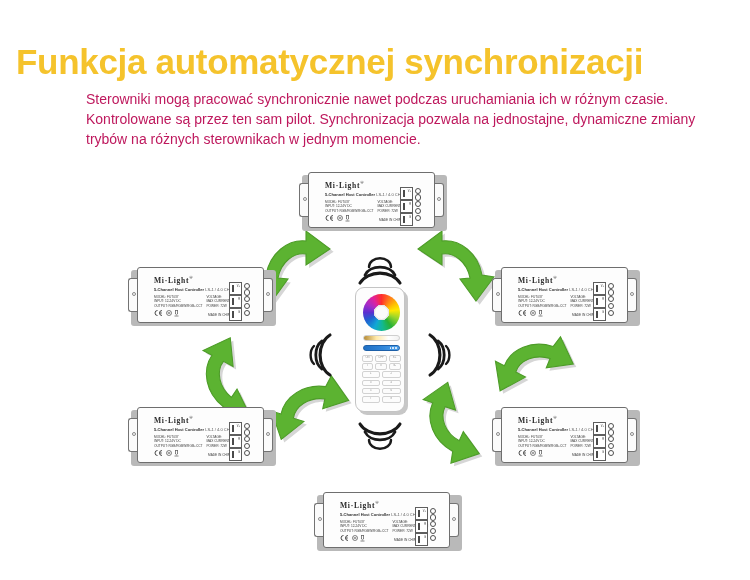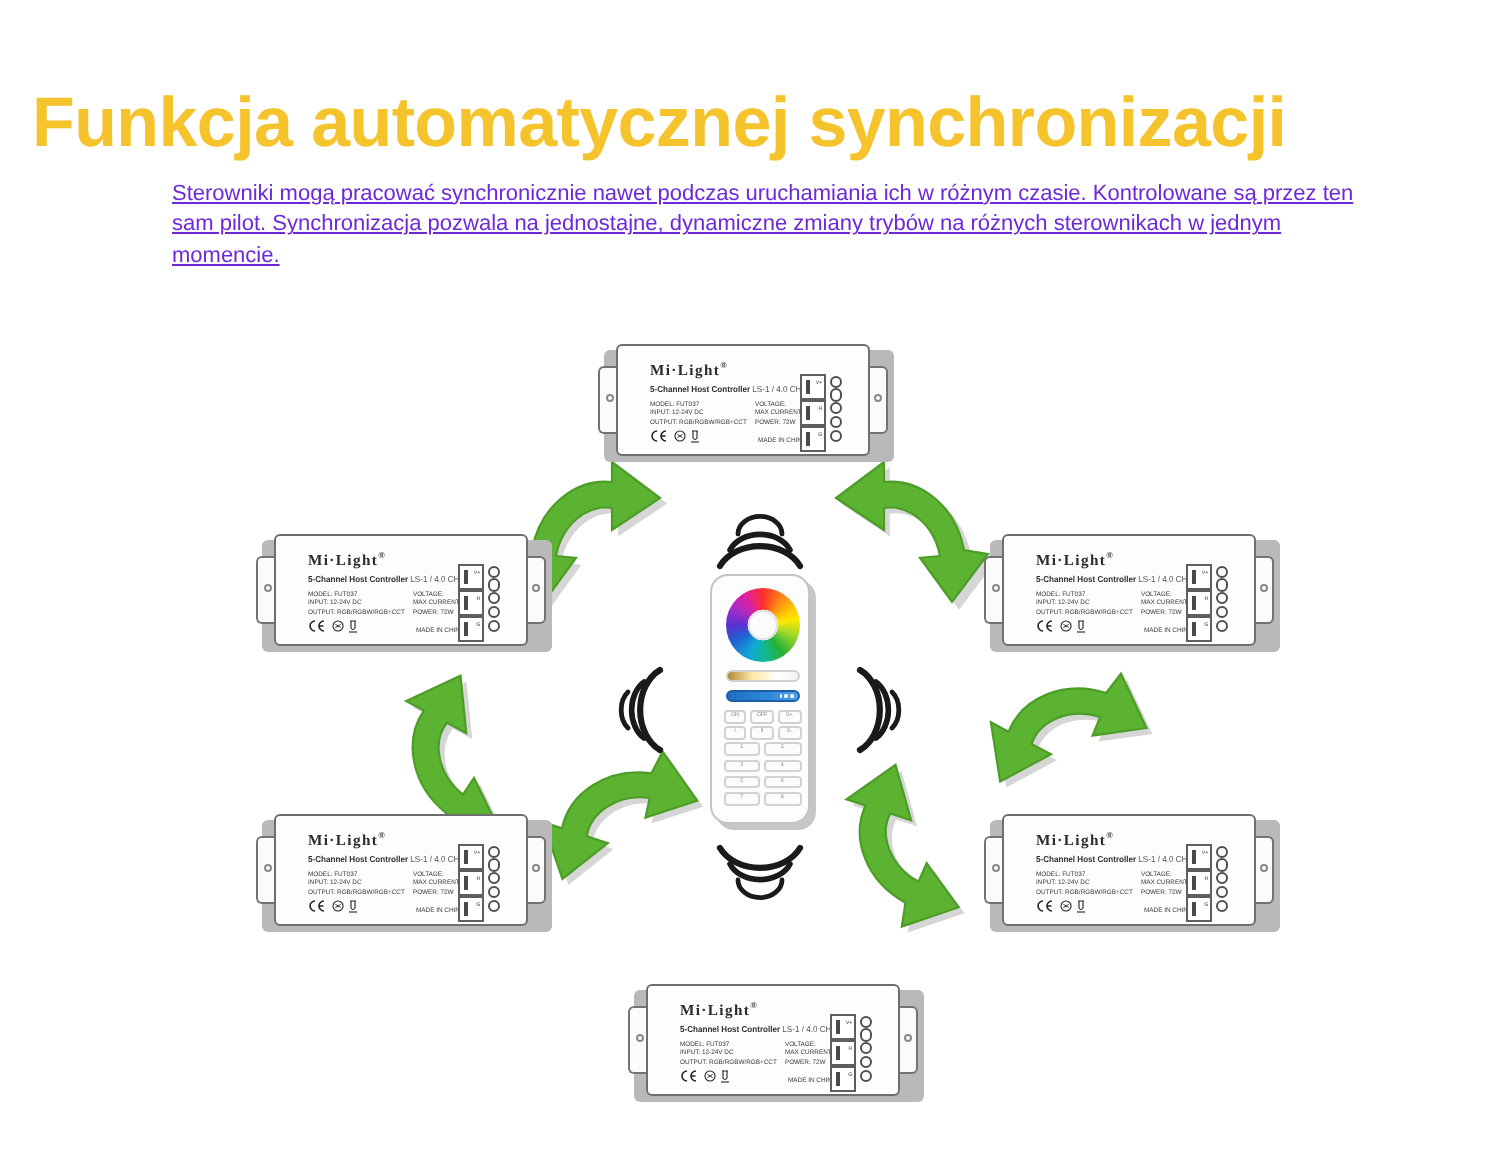--- a/index.html
+++ b/index.html
@@ -31,25 +31,24 @@
     font-weight: bold;
     color: #f5c32c;
     letter-spacing: -0.3px;
     line-height: 1.05;
     font-family: "Liberation Sans", sans-serif;
   }
   #subtitle {
     margin: 0 auto;
     padding-top: 9px;
     width: 610px;
-    font-size: 11px;
-    color: #6d28d9;
+    font-size: 14px;
+    color: #be185d;
     line-height: 1.42;
     font-family: "Liberation Sans", sans-serif;
-    text-decoration: underline;
   }
 
   
   #diagram {
     position: absolute;
     left: 0;
     top: 0;
     width: 750px;
     height: 580px;
   }

